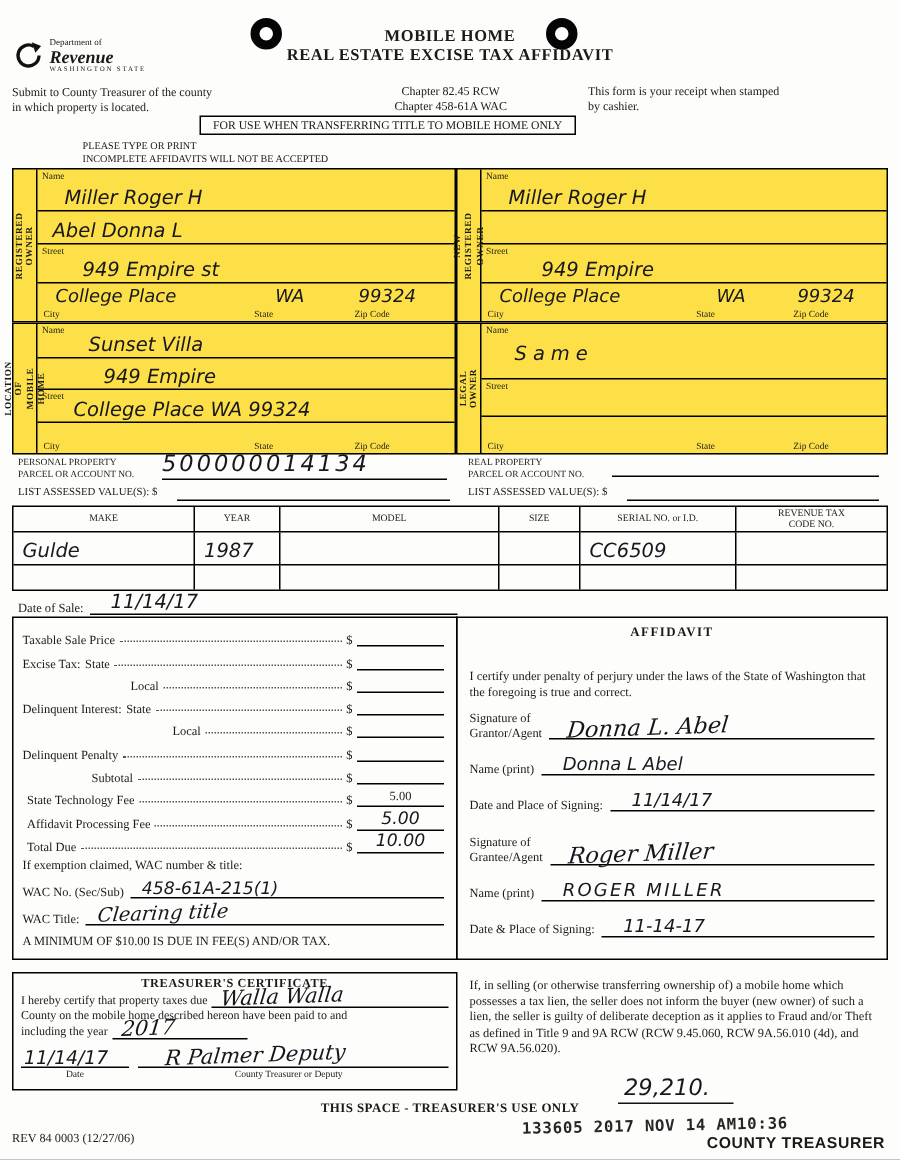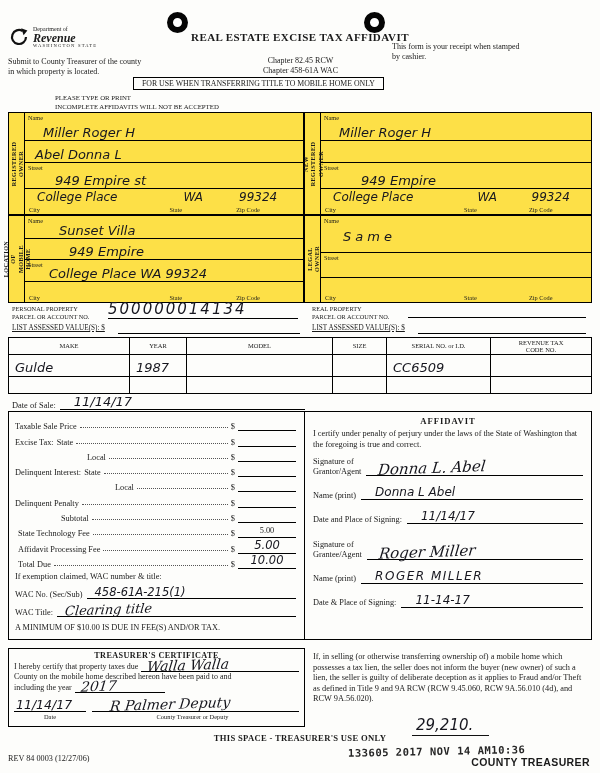--- a/index.html
+++ b/index.html
@@ -38,21 +38,21 @@
   .orow:last-child{border-bottom:none;}
   .flabel{position:absolute;top:1px;left:3px;font-size:6.3px;}
   .fval{position:absolute;left:18px;bottom:0;font-size:13px;white-space:nowrap;}
   .clab{position:absolute;bottom:1px;font-size:6.3px;}
   .cval{position:absolute;top:1px;font-size:12px;white-space:nowrap;}
 
   
   .tinylab{font-size:6.3px;line-height:1.25;}
   .pline{position:absolute;border-bottom:1px solid #000;}
   .parcel-hw{font-size:15px;letter-spacing:2px;}
-  .assessed{font-size:7.2px;text-decoration:underline;}
+  .assessed{font-size:7.2px;}
 
   
   .vtable{position:absolute;left:8px;top:337px;width:584px;border:1px solid #000;box-sizing:border-box;}
   .vgrid{display:grid;grid-template-columns:121px 57px 146px 54px 104px 1fr;}
   .vhead > div{border-right:1px solid #000;border-bottom:1px solid #000;font-size:6.5px;
                display:flex;align-items:center;justify-content:center;text-align:center;min-height:16px;line-height:1.15;}
   .vrow1 > div{border-right:1px solid #000;border-bottom:1px solid #000;height:21px;position:relative;}
   .vrow2 > div{border-right:1px solid #000;height:16px;}
   .vhead > div:last-child,.vrow1 > div:last-child,.vrow2 > div:last-child{border-right:none;}
   .vcell-hw{position:absolute;left:6px;bottom:1px;font-size:13px;}
@@ -77,21 +77,21 @@
   .famt .hw{font-size:11.5px;}
   .exnote{font-size:8.3px;padding:3px 6px 0 6px;}
   .exrow{display:flex;align-items:flex-end;padding:0 8px 0 6px;margin-top:3px;font-size:8.3px;height:15px;}
   .exline{flex:1;border-bottom:1px solid #000;margin-left:4px;position:relative;height:14px;}
   .exline .hw{position:absolute;left:8px;bottom:-1px;font-size:11.5px;white-space:nowrap;}
   .minnote{font-size:8.3px;padding:6px 6px 0 6px;}
 
   
   .affbox{position:absolute;left:304px;top:411px;width:288px;height:229px;border:1px solid #000;box-sizing:border-box;padding:4px 8px;}
   .affhead{text-align:center;font-weight:bold;font-size:8.6px;letter-spacing:1px;}
-  .affp{font-size:8.3px;line-height:1.3;margin-top:3px;font-family:Liberation Serif, serif;}
+  .affp{font-size:8.3px;line-height:1.3;margin-top:20px;font-family:Liberation Serif, serif;}
   .srow{display:flex;align-items:flex-end;margin-top:6px;}
   .slab{font-size:8.3px;line-height:1.2;white-space:pre-line;}
   .sline{flex:1;border-bottom:1px solid #000;margin-left:5px;position:relative;height:17px;}
   .sline .sig{position:absolute;left:12px;bottom:-2px;font-size:15px;white-space:nowrap;}
   .sline .hw{position:absolute;left:14px;bottom:0;font-size:12px;white-space:nowrap;}
 
   
   .tbox{position:absolute;left:8px;top:648px;width:297px;height:79px;border:1.5px solid #000;box-sizing:border-box;padding:2px 5px;font-size:8px;line-height:1.22;}
   .thead{text-align:center;font-weight:bold;font-size:8.2px;letter-spacing:.4px;}
   .tline1{display:flex;align-items:flex-end;}
@@ -128,27 +128,28 @@
       <path d="M18 11a7 7 0 1 1-3.4-6" fill="none" stroke="#111" stroke-width="2.2"></path>
       <path d="M13.2 2.2 L19.4 4.6 L15.6 9.2 Z" fill="#111"></path>
     </svg>
     <div class="logo-text">
       <div class="logo-dept">Department of</div>
       <div class="logo-main">Revenue</div>
       <div class="logo-sub">WASHINGTON STATE</div>
     </div>
   </div>
 
+  <div class="title1">MOBILE HOME</div>
   <div class="title2">REAL ESTATE EXCISE TAX AFFIDAVIT</div>
 
   <div class="abs subnote pre" style="left:8px;top:57px;width:180px;">Submit to County Treasurer of the county
 in which property is located.</div>
   <div class="abs subnote pre ctr" style="left:228px;top:56px;width:145px;">Chapter 82.45 RCW
 Chapter 458-61A WAC</div>
-  <div class="abs subnote pre" style="left:392px;top:42px;width:195px;">This form is your receipt when stamped
+  <div class="abs subnote pre" style="left:392px;top:56px;width:195px;">This form is your receipt when stamped
 by cashier.</div>
 
   <div class="usebox">FOR USE WHEN TRANSFERRING TITLE TO MOBILE HOME ONLY</div>
   <div class="printnote pre">PLEASE TYPE OR PRINT
 INCOMPLETE AFFIDAVITS WILL NOT BE ACCEPTED</div>
 
   <div class="obox" style="left:8px;top:112px;width:296px;height:103px;">
     <div class="oside">
         <span class="pre">REGISTERED OWNER</span>
       </div>

